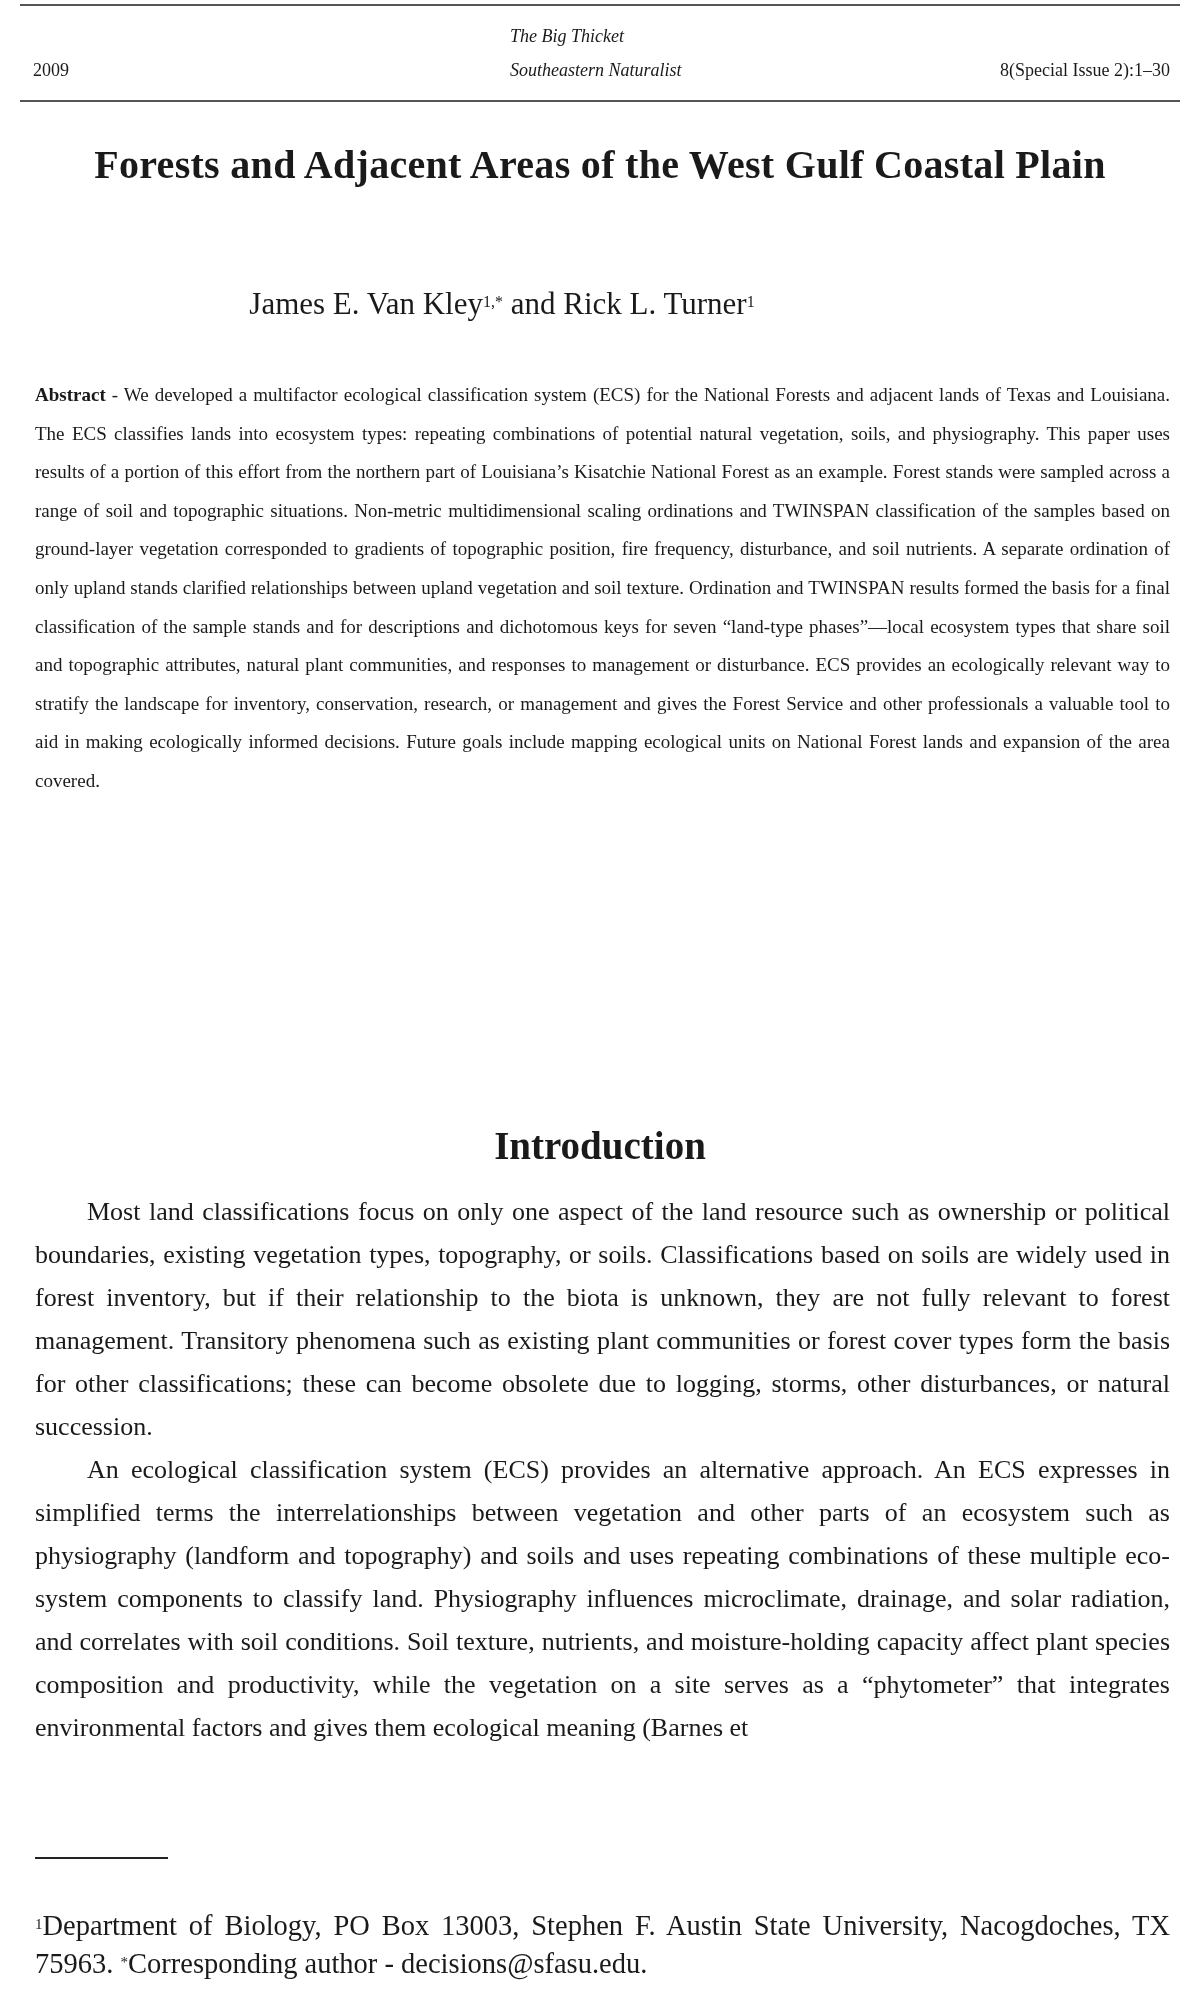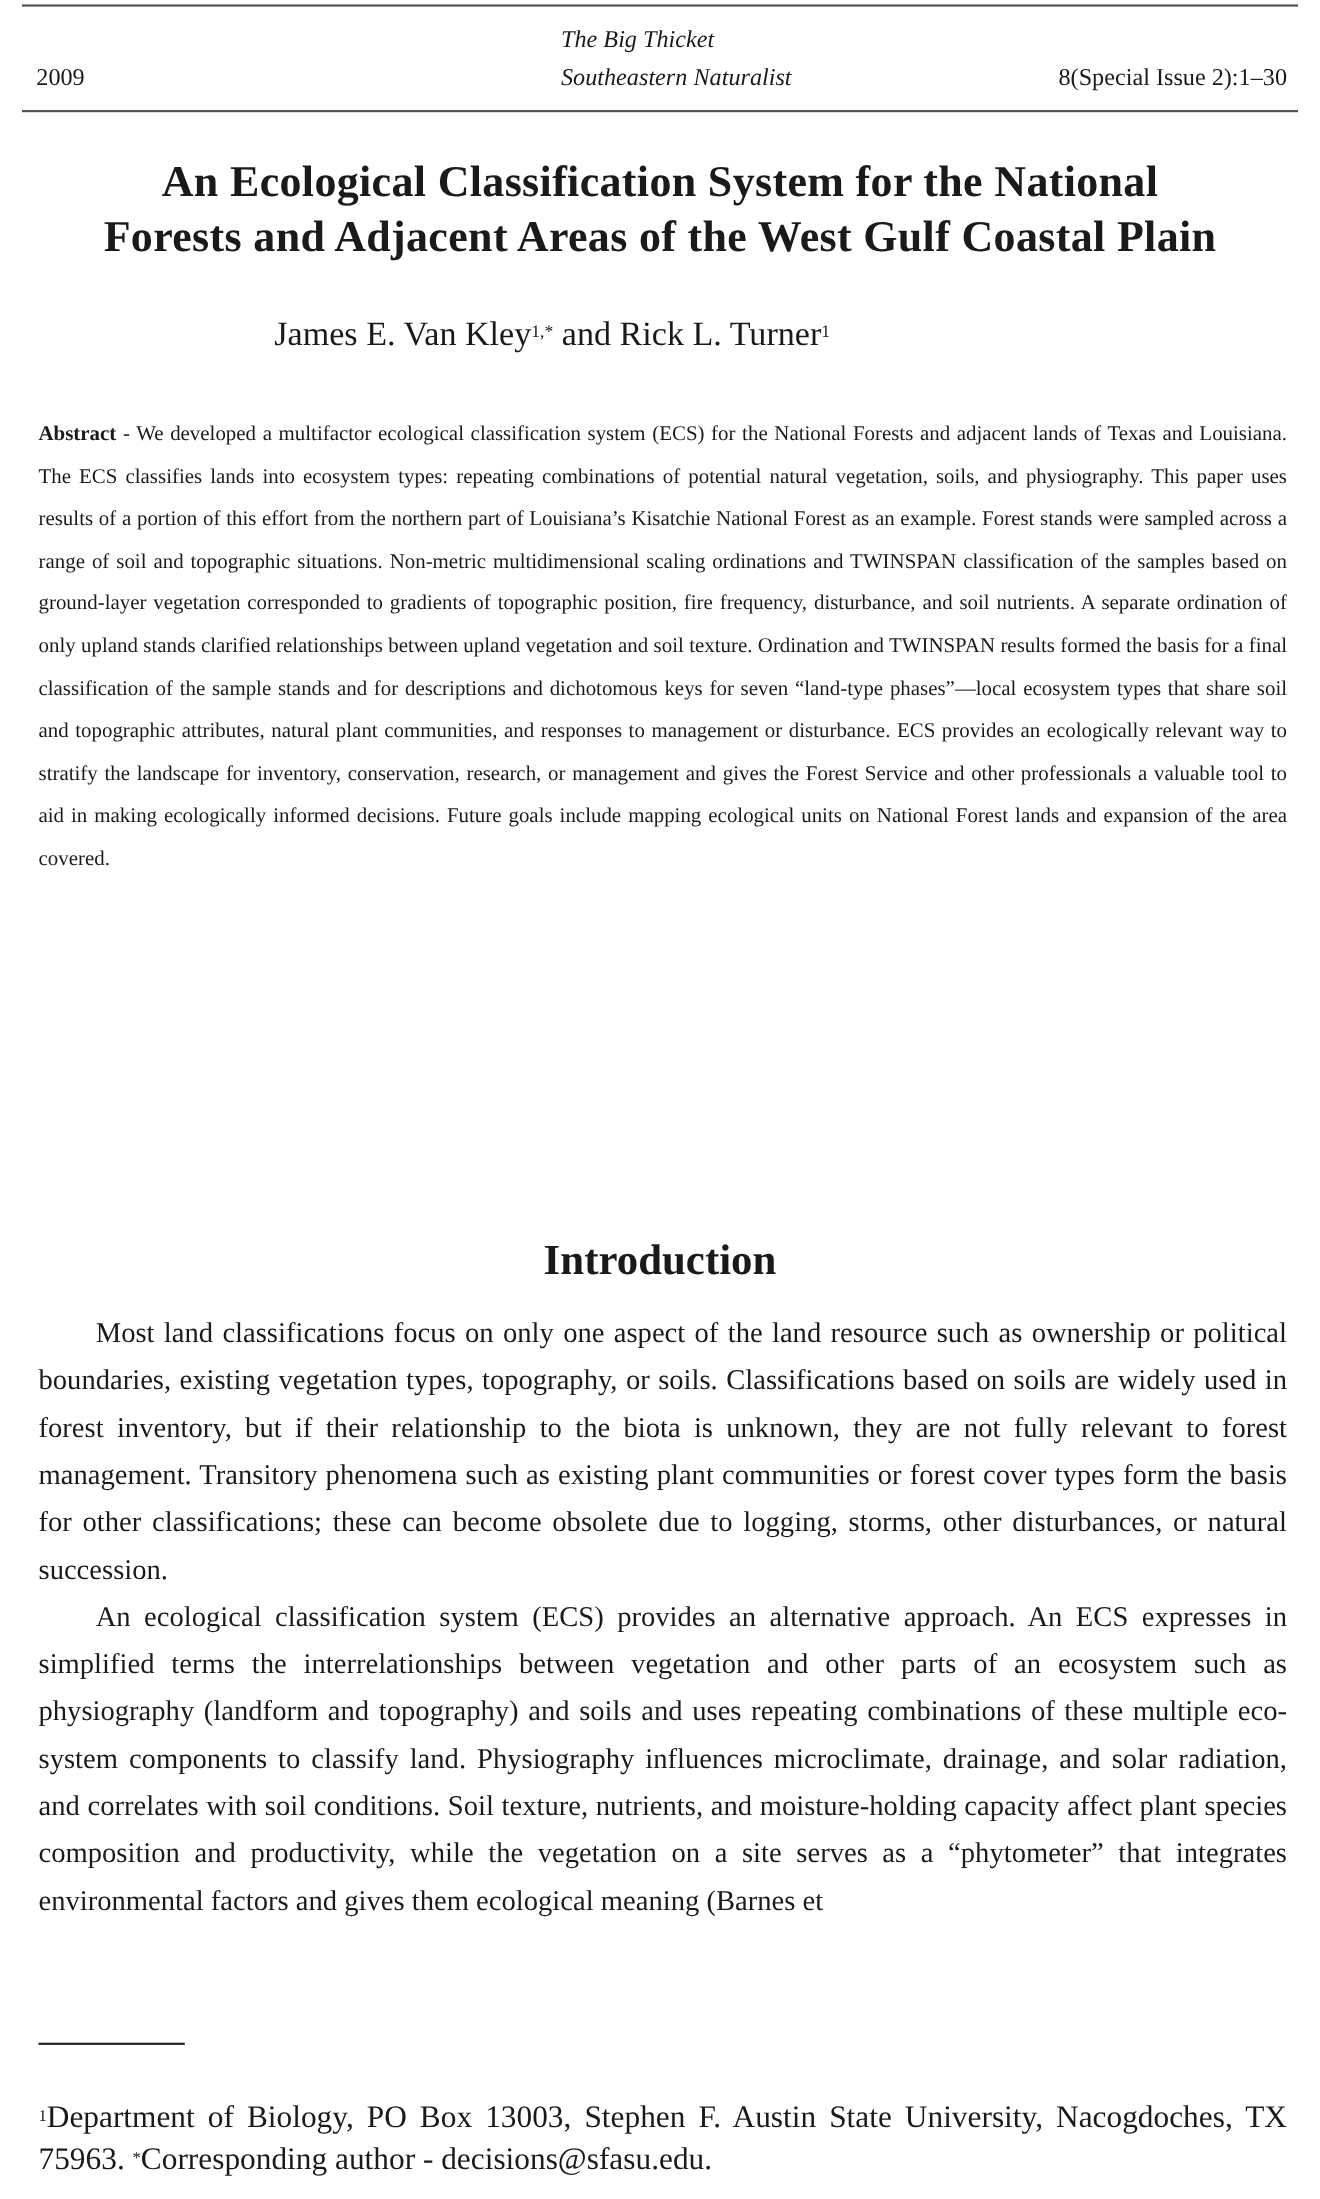--- a/index.html
+++ b/index.html
@@ -3,21 +3,21 @@
 <meta charset="utf-8">
 <style>
   html, body { margin: 0; padding: 0; background: #ffffff; }
   body {
     width: 1200px; height: 1999px; position: relative; overflow: hidden;
     font-family: "Liberation Serif", "DejaVu Serif", serif; color: #1a1a1a;
   }
   .rule { position: absolute; left: 20px; width: 1160px; height: 2px; background: #555; }
   .rule.top { top: 4px; }
   .rule.bottom { top: 100px; }
-  .hdr { position: absolute; font-size: 22px; line-height: 32px; }
+  .hdr { position: absolute; font-size: 18px; line-height: 32px; }
   .hdr-year { left: 33px; top: 54px; }
   .hdr-journal { left: 510px; top: 20px; font-style: italic; }
   .hdr-journal div { height: 34px; }
   .hdr-issue { right: 30px; top: 54px; text-align: left; }
 
   .title {
     position: absolute; left: 0; width: 1200px; top: 140px; text-align: center;
     font-weight: bold; font-size: 40px; line-height: 50px; letter-spacing: 0.3px;
   }
   .authors {
@@ -51,21 +51,20 @@
 <div class="rule top"></div>
 <div class="hdr hdr-year">2009</div>
 <div class="hdr hdr-journal">
   <div>The Big Thicket</div>
   <div>Southeastern Naturalist</div>
 </div>
 <div class="hdr hdr-issue">8(Special Issue 2):1–30</div>
 <div class="rule bottom"></div>
 
 <div class="title">
-  <div>An Ecological Classification System for the National</div>
   <div>Forests and Adjacent Areas of the West Gulf Coastal Plain</div>
 </div>
 
 <div class="authors">
   <span>James E. Van Kley</span><sup>1,*</sup><span> and </span><span>Rick L. Turner</span><sup>1</sup>
 </div>
 
 <div class="body-text abstract">
   <span class="label">Abstract</span><span> - </span><span>We developed a multifactor ecological classification system (ECS) for the National Forests and adjacent lands of Texas and Louisiana. The ECS classifies lands into ecosystem types: repeating combinations of potential natural vegetation, soils, and physiography. This paper uses results of a portion of this effort from the northern part of Louisiana’s Kisatchie National Forest as an example. Forest stands were sampled across a range of soil and topographic situations. Non-metric multidi­mensional scaling ordinations and TWINSPAN classification of the samples based on ground-layer vegetation corresponded to gradients of topographic position, fire fre­quency, disturbance, and soil nutrients. A separate ordination of only upland stands clarified relationships between upland vegetation and soil texture. Ordination and TWINSPAN results formed the basis for a final classification of the sample stands and for descriptions and dichotomous keys for seven “land-type phases”—local eco­system types that share soil and topographic attributes, natural plant communities, and responses to management or disturbance. ECS provides an ecologically relevant way to stratify the landscape for inventory, conservation, research, or management and gives the Forest Service and other professionals a valuable tool to aid in making ecologically informed decisions. Future goals include mapping ecological units on National Forest lands and expansion of the area covered.</span>
 </div>

